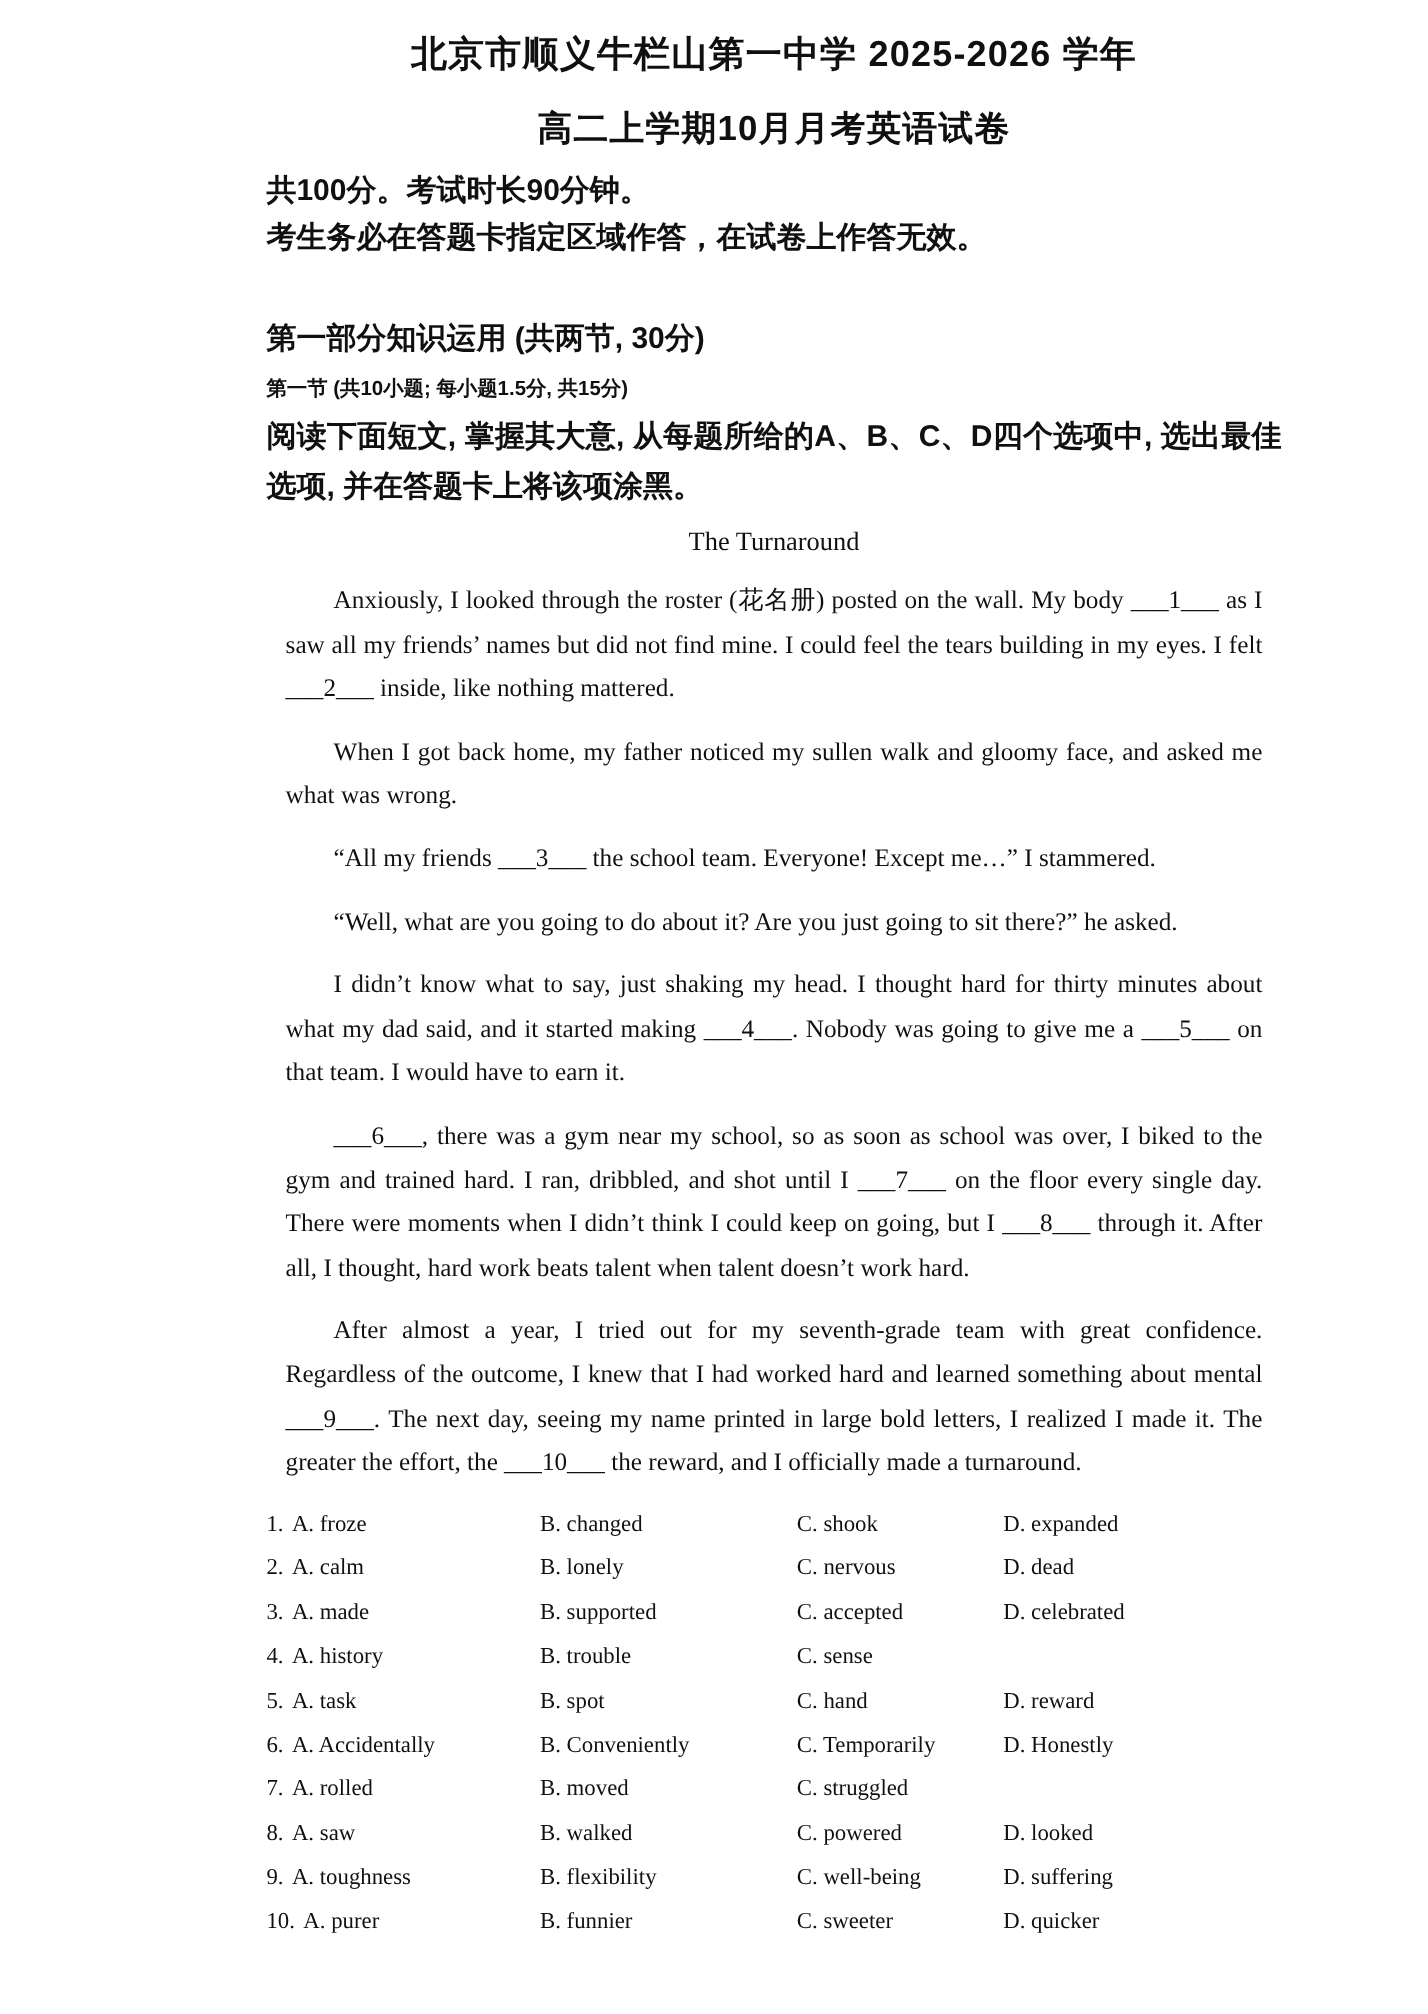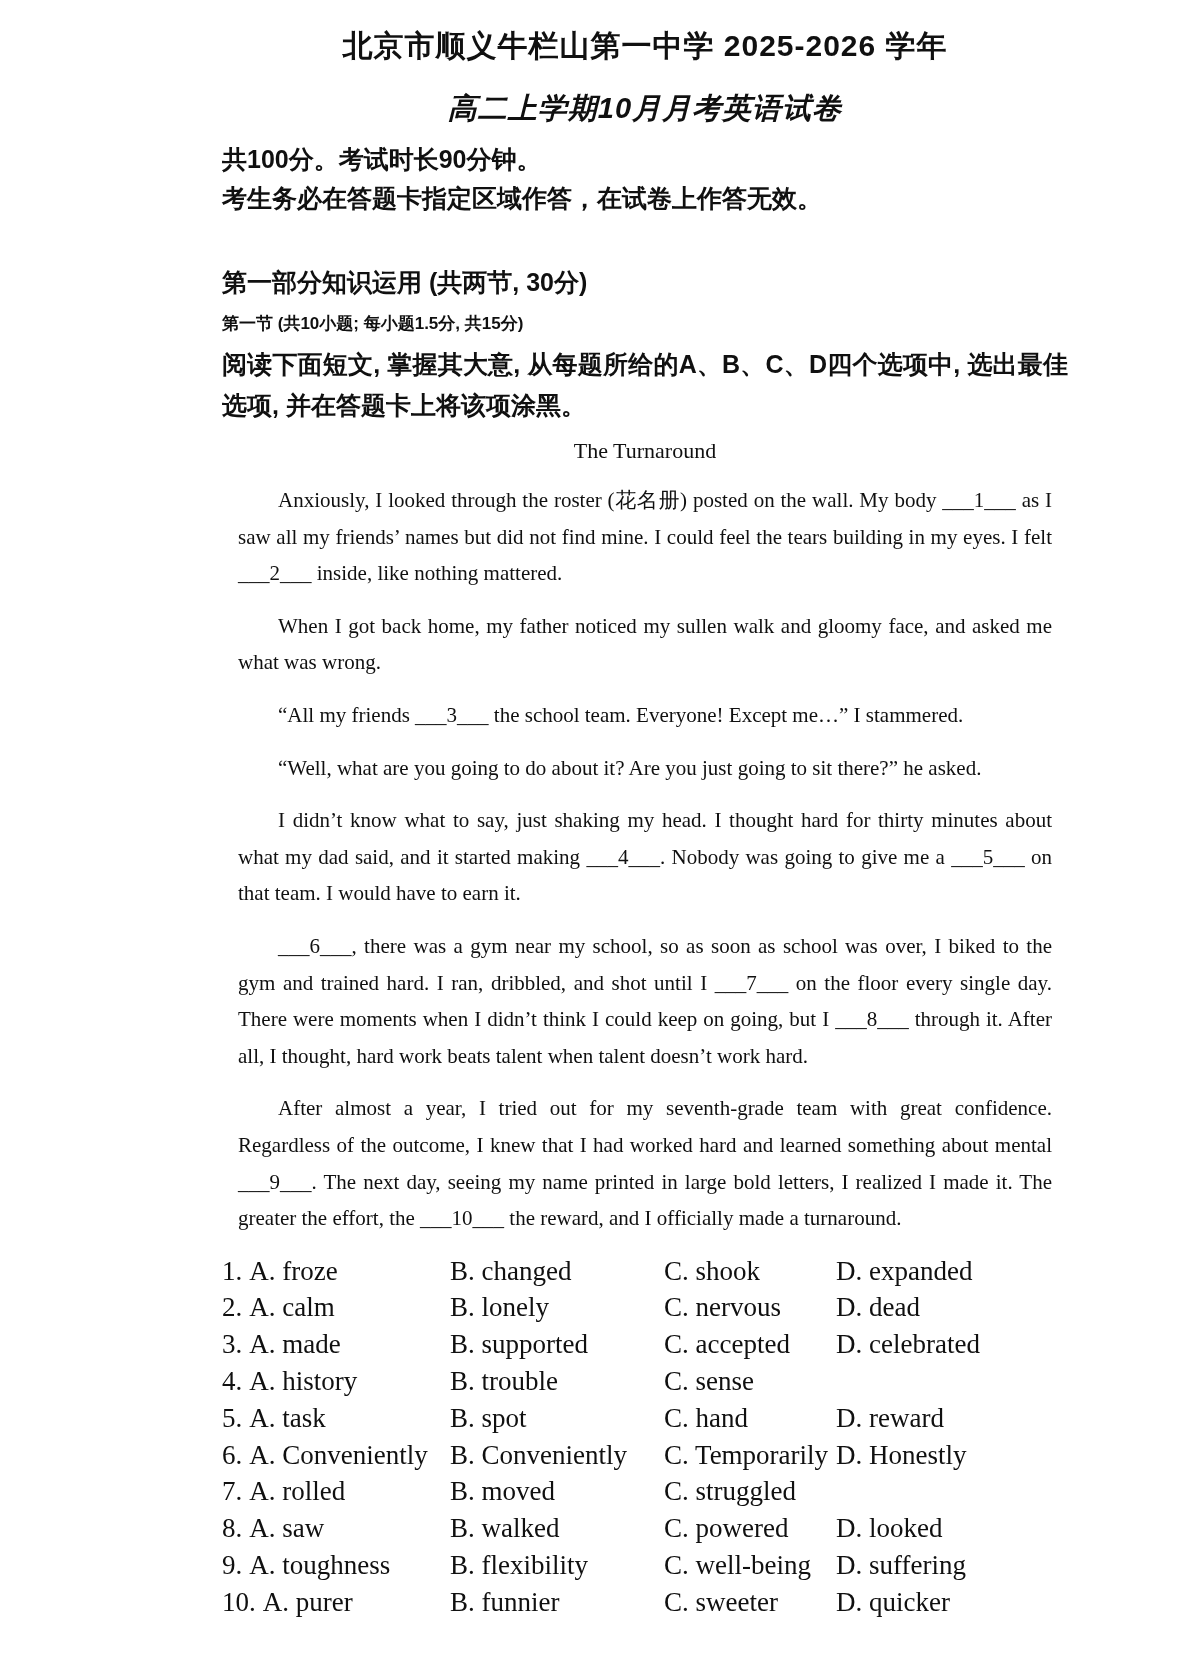--- a/index.html
+++ b/index.html
@@ -32,21 +32,20 @@
     font-size: 30px;
     line-height: 40px;
     letter-spacing: 1px;
   }
   .title-line2 {
     text-align: center;
     font-size: 29px;
     line-height: 36px;
     margin-top: 24px;
     letter-spacing: 1px;
-    font-style: italic;
   }
   .score-line {
     text-align: left;
     font-size: 25px;
     line-height: 34px;
     margin-top: 16px;
   }
   .notice-line {
     font-size: 25px;
     line-height: 36px;
@@ -82,21 +81,21 @@
   .passage p {
     margin: 16px;
     font-size: 21px;
     line-height: 36.6px;
     text-align: justify;
     text-indent: 40px;
   }
   
   .options {
     margin-top: 6px;
-    font-size: 27px;
+    font-size: 19px;
   }
   .q-row {
     display: grid;
     grid-template-columns: 228px 214px 172px 1fr;
     line-height: 36.8px;
   }
   .q-cell {
     white-space: nowrap;
   }
   .q-num {
@@ -162,21 +161,21 @@
     </div>
 
     <div class="q-row">
       <span class="q-cell"><span class="q-num">5.</span><span>A. task</span></span>
       <span class="q-cell">B. spot</span>
       <span class="q-cell">C. hand</span>
       <span class="q-cell">D. reward</span>
     </div>
 
     <div class="q-row">
-      <span class="q-cell"><span class="q-num">6.</span><span>A. Conveniently</span></span>
+      <span class="q-cell"><span class="q-num">6.</span><span>A. Accidentally</span></span>
       <span class="q-cell">B. Conveniently</span>
       <span class="q-cell">C. Temporarily</span>
       <span class="q-cell">D. Honestly</span>
     </div>
 
     <div class="q-row">
       <span class="q-cell"><span class="q-num">7.</span><span>A. rolled</span></span>
       <span class="q-cell">B. moved</span>
       <span class="q-cell">C. struggled</span>
     </div>

